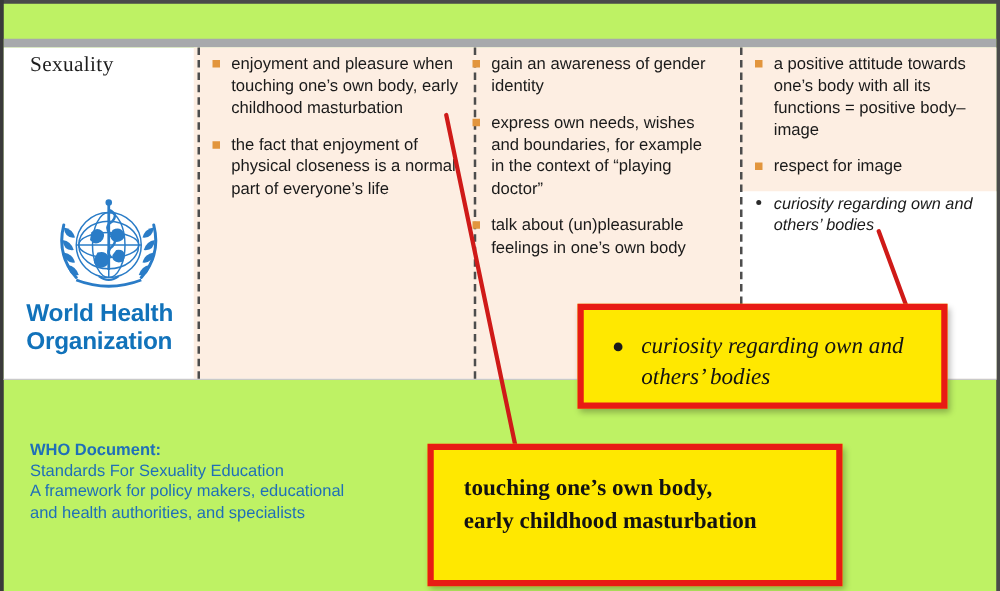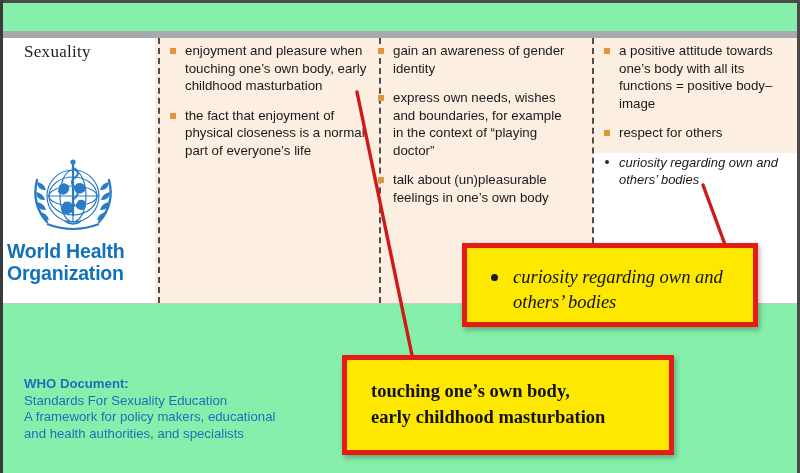--- a/index.html
+++ b/index.html
@@ -4,21 +4,21 @@
 <style>
   html,body{margin:0;padding:0;}
   body{
     width:800px;height:473px;overflow:hidden;
     background:#ffffff;
     font-family:"Liberation Serif", serif;
     position:relative;
   }
   #slide{
     position:absolute;inset:0;
-    background:#86efac;
+    background:#bef264;
   }
   
   .edge-left{position:absolute;left:0;top:0;width:3px;height:473px;background:#3a3a3a;}
   .edge-right{position:absolute;right:0;top:0;width:3px;height:473px;background:#4a4a4a;}
   .edge-top{position:absolute;left:0;top:0;width:800px;height:3px;background:#4a4a4a;}
 
   .gray-bar{
     position:absolute;left:3px;top:31px;width:794px;height:7px;
     background:#a7a9ac;
   }
@@ -52,21 +52,21 @@
 
   .title-cell{
     position:absolute;left:24px;top:42px;
     font-family:"Liberation Serif", serif;
     font-size:17px;color:#1d1d1d;
     letter-spacing:.3px;
   }
 
   
   .who-logo{
-    position:absolute;left:7px;top:158px;width:130px;height:140px;
+    position:absolute;left:21px;top:158px;width:130px;height:140px;
   }
   .who-emblem{position:absolute;left:14px;top:0;width:104px;height:82px;}
   .who-name{
     position:absolute;left:0;top:82px;width:130px;
     font-family:"Liberation Sans", sans-serif;
     font-weight:bold;font-size:19.5px;line-height:22px;
     color:#1172ba;letter-spacing:-0.2px;
   }
 
   .col{
@@ -93,21 +93,21 @@
   }
   li.italic-dot .dot{
     position:absolute;left:1px;top:6px;width:4px;height:4px;
     background:#2a2a2a;border-radius:50%;
   }
 
   
   .who-doc{
     position:absolute;left:24px;top:352px;width:330px;
     font-family:"Liberation Sans", sans-serif;
-    font-size:13.2px;line-height:16.5px;color:#1f6fb8;margin-top:24px;
+    font-size:13.2px;line-height:16.5px;color:#1f6fb8;
   }
   .who-doc .hd{font-weight:bold;}
 
   
   .lines{position:absolute;left:0;top:0;width:800px;height:473px;pointer-events:none;}
 
   
   .callout{
     position:absolute;
     background:#ffe800;
@@ -124,21 +124,21 @@
   }
   #callout-curiosity .inner{
     position:relative;margin:17px 0 0 22px;padding-left:24px;
     font-style:italic;font-size:18.5px;line-height:25px;width:235px;
   }
   #callout-curiosity .inner .dot{
     position:absolute;left:2px;top:9px;width:7px;height:7px;
     background:#1a1a1a;border-radius:50%;
   }
   #callout-touching{
-    left:342px;top:355px;width:332px;height:100px;
+    left:342px;top:355px;width:332px;height:114px;
   }
   #callout-touching .inner{
     margin:18px 0 0 24px;font-weight:bold;font-size:18.5px;line-height:26px;
   }
 </style>
 </head>
 <body>
 
 <div id="slide">
 
@@ -214,21 +214,21 @@
     <ul class="bl">
       <li><span class="sq"></span><span>gain an awareness of gender identity</span></li>
       <li><span class="sq"></span><span>express own needs, wishes and boundaries, for example in the context of “playing doctor”</span></li>
       <li><span class="sq"></span><span>talk about (un)pleasurable feelings in one’s own body</span></li>
     </ul>
   </div>
 
   <div class="col c3">
     <ul class="bl">
       <li><span class="sq"></span><span>a positive attitude towards one’s body with all its functions = positive body–image</span></li>
-      <li><span class="sq"></span><span>respect for others</span></li>
+      <li><span class="sq"></span><span>respect for image</span></li>
       <li class="italic-dot"><span class="dot"></span><span>curiosity regarding own and others’ bodies</span></li>
     </ul>
   </div>
 
   <div class="who-doc">
     <div class="hd">WHO Document:</div>
     <div>Standards For Sexuality Education</div>
     <div>A framework for policy makers, educational</div>
     <div>and health authorities, and specialists</div>
   </div>

